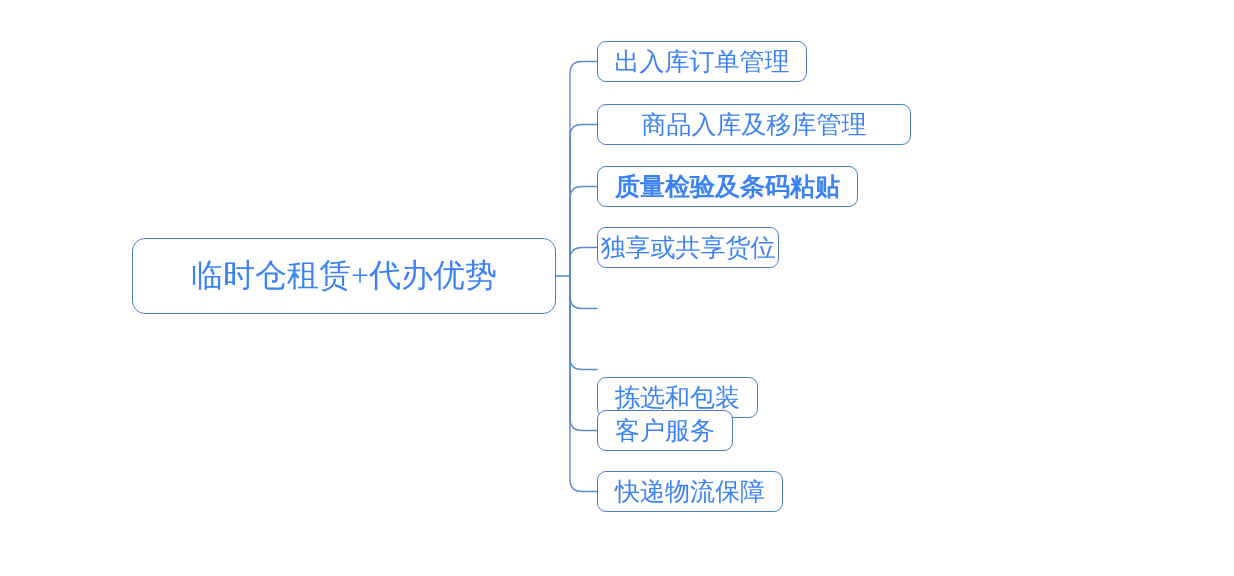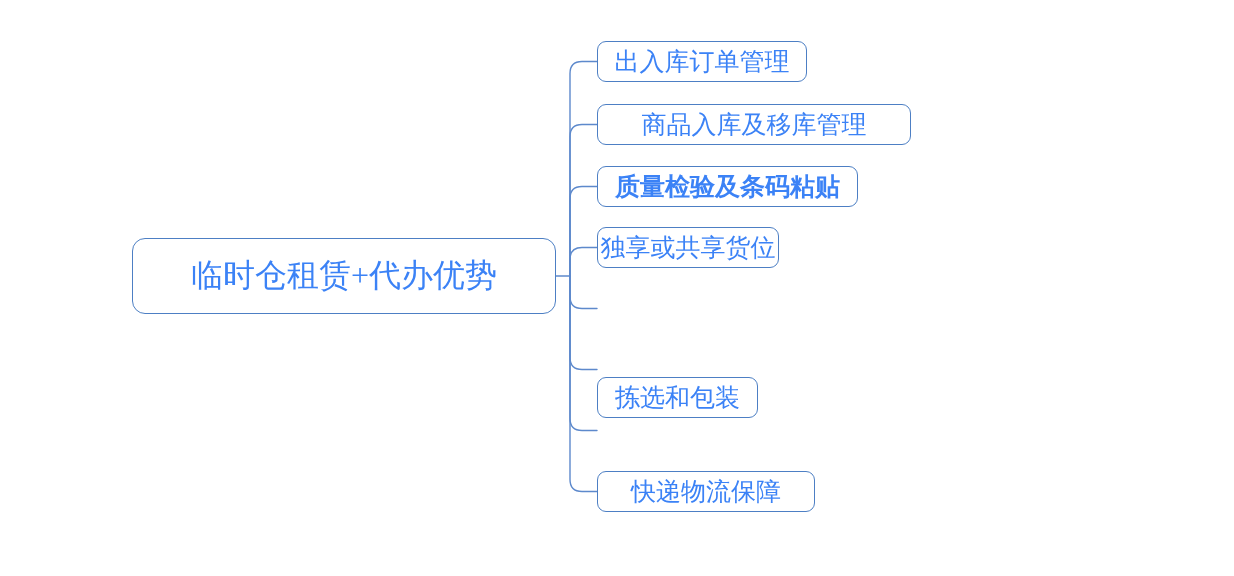--- a/index.html
+++ b/index.html
@@ -63,14 +63,15 @@
       <path d="M570,276 V479.5 Q570,491.5 582,491.5 H597" fill="none" stroke="#5d89cc" stroke-width="1.4" stroke-linecap="round"></path>
     </svg>
 
   <div class="node root-node">临时仓租赁+代办优势</div>
 
 <div class="node branch-node" style="left: 597px; top: 41px; width: 210px;">出入库订单管理</div>
     <div class="node branch-node" style="left: 597px; top: 104px; width: 314px;">商品入库及移库管理</div>
     <div class="node branch-node" style="left: 597px; top: 166px; width: 261px; font-weight: bold;">质量检验及条码粘贴</div>
     <div class="node branch-node" style="left: 597px; top: 227px; width: 182px;">独享或共享货位</div>
     <div class="node branch-node" style="left: 597px; top: 349px; width: 161px; margin-top: 28px;">拣选和包装</div>
-    <div class="node branch-node" style="left: 597px; top: 471px; width: 218px;">快递物流保障</div>
+    <div class="node branch-node" style="left: 597px; top: 410px; width: 136px;">客户服务</div>
+    <div class="node branch-node" style="left: 597px; top: 471px; width: 186px;">快递物流保障</div>
   </div>
 
 </body></html>

